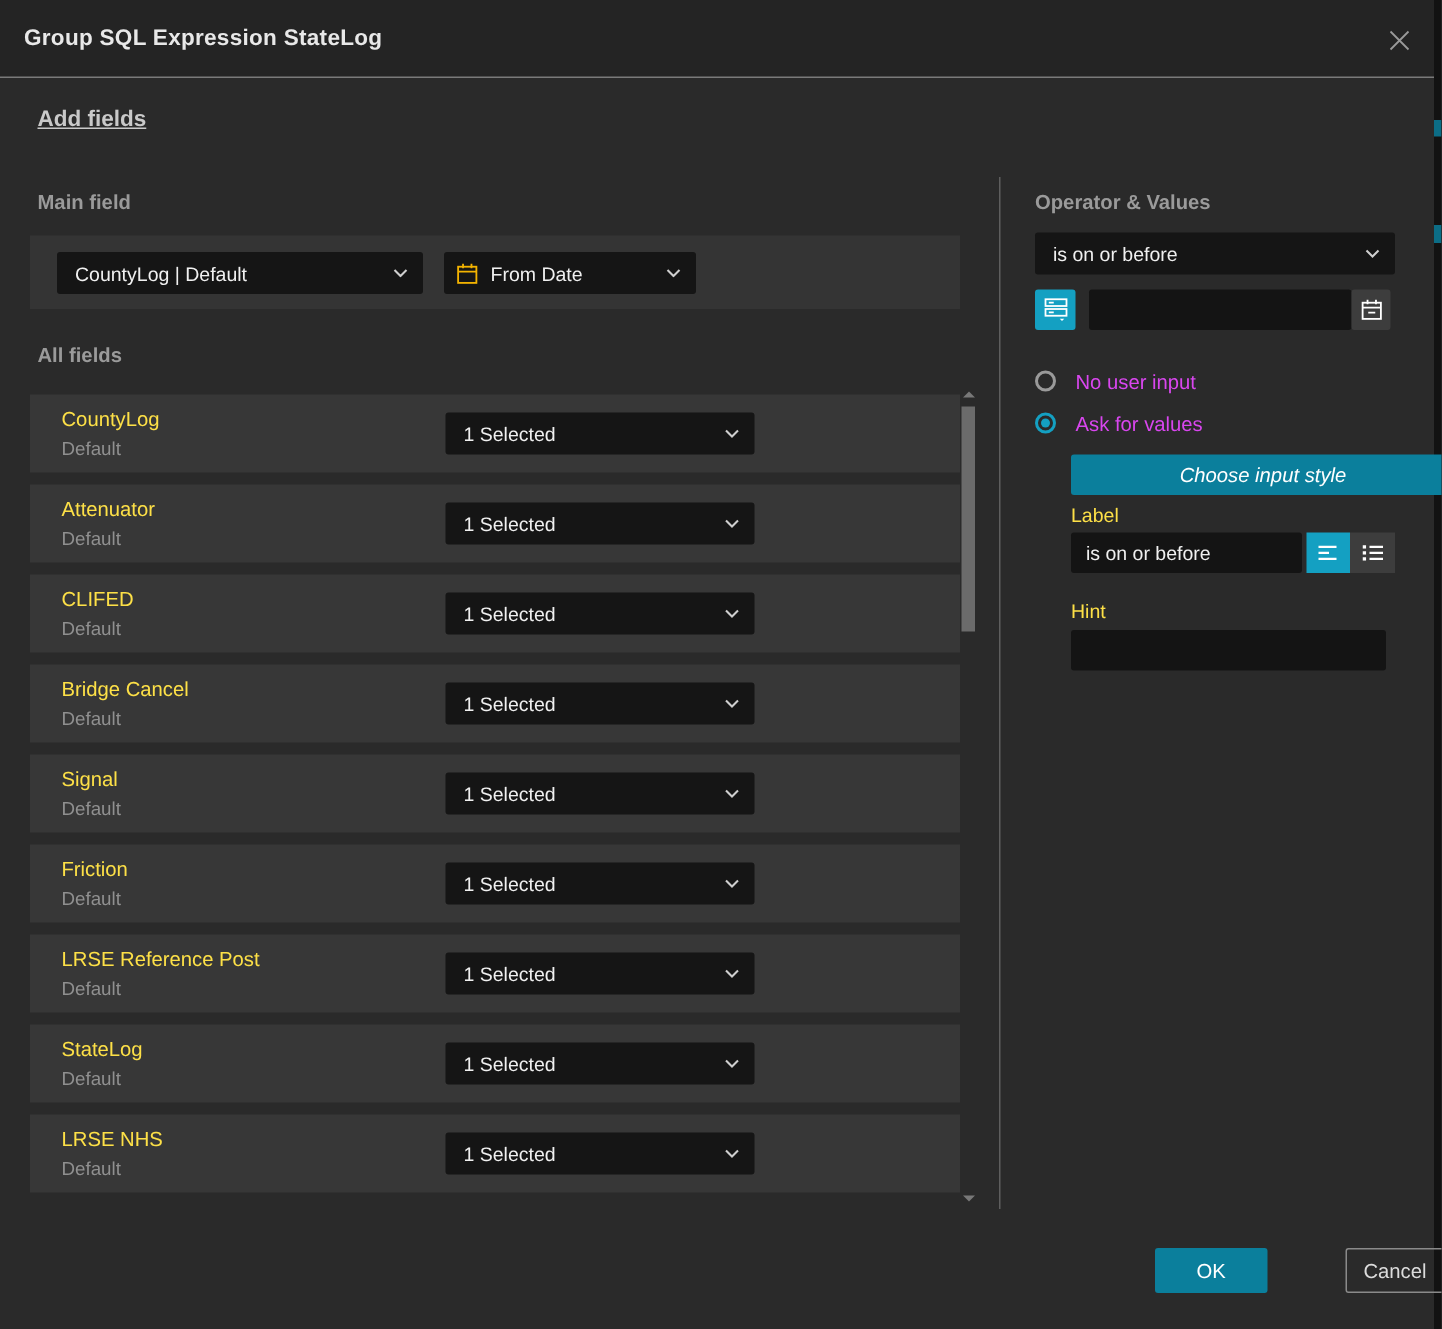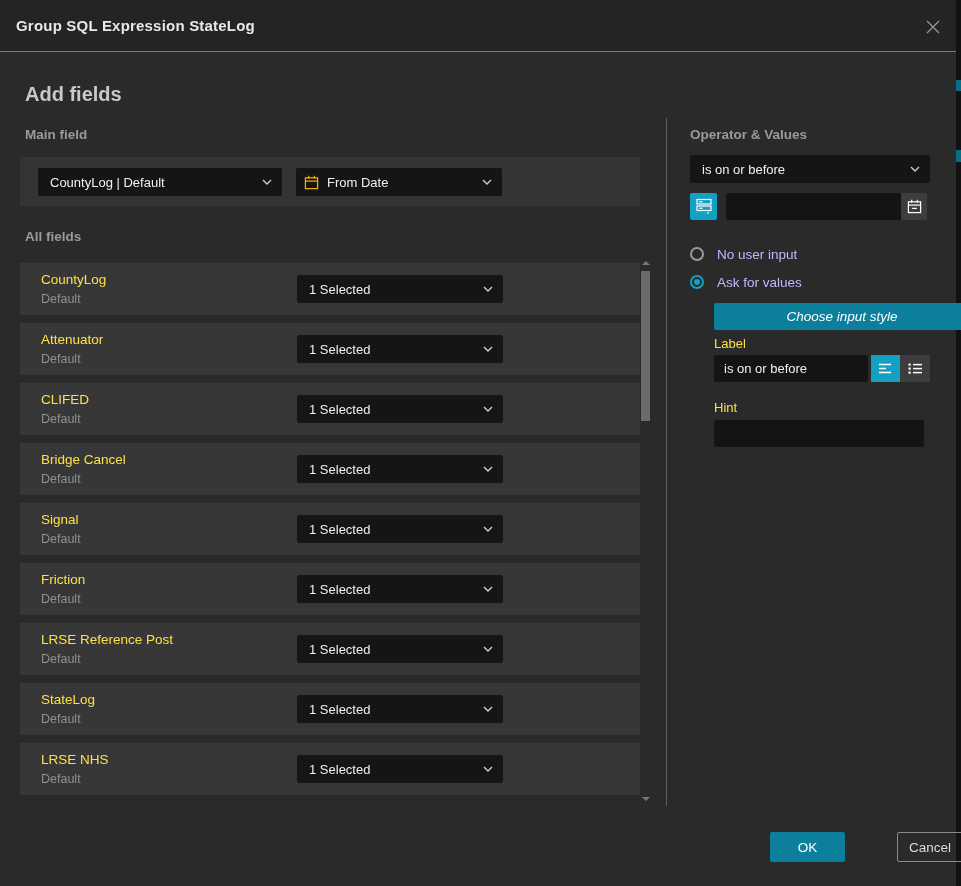--- a/index.html
+++ b/index.html
@@ -27,21 +27,21 @@
   }
   .close-btn{
     position:absolute;right:14px;top:18px;width:18px;height:18px;
     cursor:pointer;display:flex;align-items:center;justify-content:center;
   }
   
   .edge-strip{position:absolute;right:0;top:0;width:5px;height:886px;background:#121212;}
   .edge-strip .sliver1{position:absolute;left:0;top:80px;width:5px;height:11px;background:#0c6d86;}
   .edge-strip .sliver2{position:absolute;left:0;top:150px;width:5px;height:12px;background:#0c6d86;}
   
-  .h-add{position:absolute;left:25px;top:83px;font-size:20px;font-weight:bold;color:#c9c9c9;}
+  .h-add{position:absolute;left:25px;top:71px;font-size:15px;font-weight:bold;color:#c9c9c9;text-decoration:underline;}
   .h-sub{position:absolute;font-size:13.5px;font-weight:bold;color:#9a9a9a;}
   
   .select{
     position:absolute;height:28px;background:#151515;border-radius:2px;
     display:flex;align-items:center;cursor:pointer;
   }
   .select .select-text{font-size:13px;color:#f0f0f0;padding-left:12px;flex:1;white-space:nowrap;overflow:hidden;}
   .select .chev{margin-right:10px;display:flex;align-items:center;}
   .txt-input{
     position:absolute;height:27px;background:#141414;border:none;border-radius:2px;
@@ -70,21 +70,21 @@
     display:flex;align-items:center;justify-content:center;padding:0;
   }
   .icon-btn.teal{background:var(--accent-bright);}
   .icon-btn.gray{background:#3d3d3d;}
   .radio{
     position:absolute;width:14px;height:14px;border-radius:50%;cursor:pointer;
   }
   .radio.off{border:2px solid #9a9a9a;background:transparent;}
   .radio.on{border:2px solid var(--accent-bright);background:transparent;display:flex;align-items:center;justify-content:center;}
   .radio.on::after{content:"";width:6px;height:6px;border-radius:50%;background:var(--accent-bright);}
-  .radio-label{position:absolute;font-size:13.5px;color:#c4b5fd;cursor:pointer;}
+  .radio-label{position:absolute;font-size:13.5px;color:#d946ef;cursor:pointer;}
   .btn-primary{
     position:absolute;background:var(--accent);border:none;border-radius:2px;color:#fff;
     font-size:13.5px;font-family:"Liberation Sans",sans-serif;cursor:pointer;
     display:flex;align-items:center;justify-content:center;
   }
   .btn-outline{
     position:absolute;background:transparent;border:1px solid #8a8a8a;border-radius:2px;color:#dcdcdc;
     font-size:13.5px;font-family:"Liberation Sans",sans-serif;cursor:pointer;
     display:flex;align-items:center;justify-content:center;margin-left:44px;
   }
@@ -112,21 +112,21 @@
 
 <div class="main-panel">
   <div class="select" style="left:18px;top:11px;width:244px;">
     <span class="select-text">CountyLog | Default</span>
     <span class="chev">
       <svg width="10" height="6" viewBox="0 0 10 6">
           <path d="M1 1 L5 5 L9 1" stroke="#cfcfcf" stroke-width="1.4" fill="none"></path>
         </svg>
     </span>
   </div>
-  <div class="select" style="left:276px;top:11px;width:206px;">
+  <div class="select" style="left:276px;top:11px;width:168px;">
     <span style="margin-left:8px;display:flex;align-items:center;">
       <svg width="15" height="15" viewBox="0 0 16 16">
           <rect x="1.5" y="3" width="13" height="11.5" fill="none" stroke="#f3b300" stroke-width="1.3"></rect>
           <line x1="1.5" y1="6.5" x2="14.5" y2="6.5" stroke="#f3b300" stroke-width="1.3"></line>
           <line x1="5" y1="0.8" x2="5" y2="4" stroke="#f3b300" stroke-width="1.3"></line>
           <line x1="11" y1="0.8" x2="11" y2="4" stroke="#f3b300" stroke-width="1.3"></line>
         </svg>
     </span>
     <span class="select-text" style="padding-left:8px;">From Date</span>
     <span class="chev">

